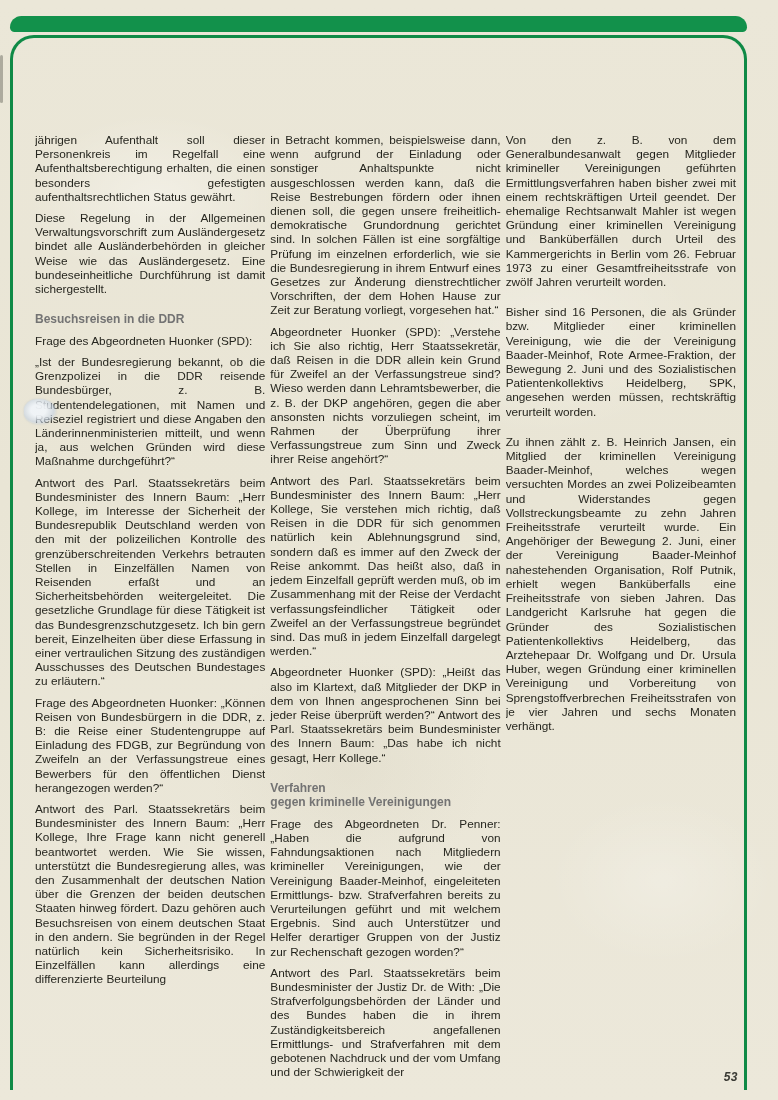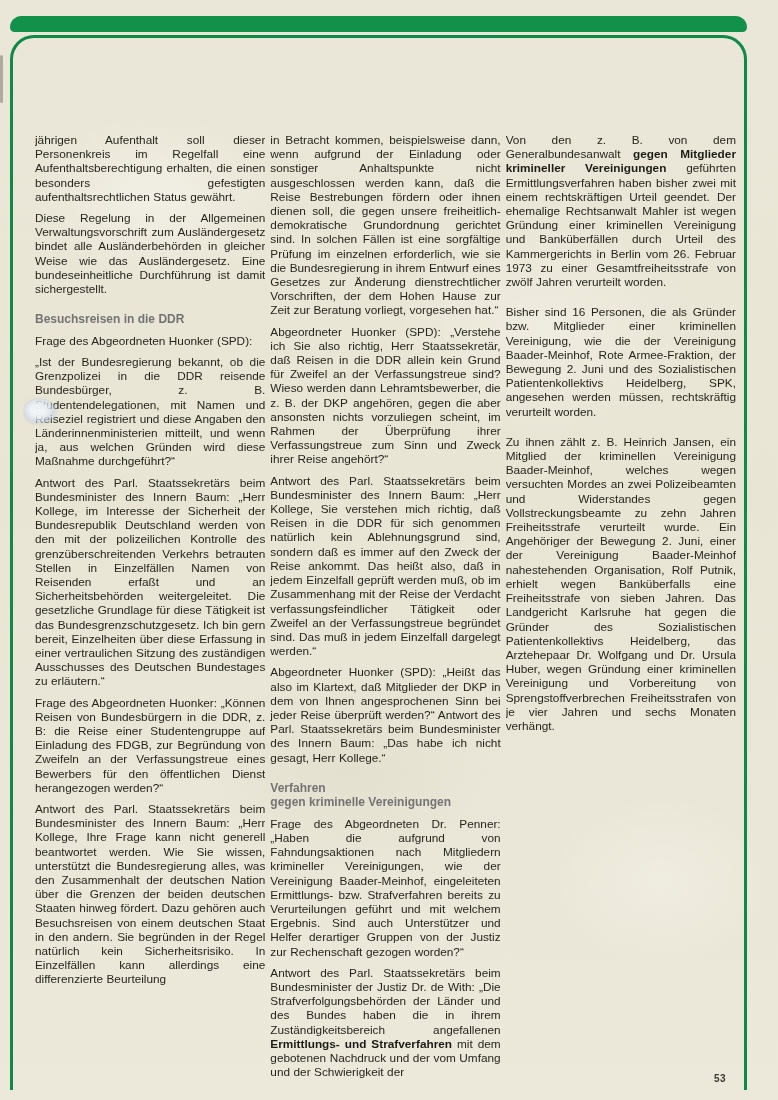--- a/index.html
+++ b/index.html
@@ -37,24 +37,24 @@
     text-align:justify;color:#26261f;hyphens:auto;-webkit-hyphens:auto;
     word-spacing:0.02em;
   }
   .col > .para:first-child{margin-top:0;}
   .col-right .para{margin-top:16px;}
   .heading{
     margin:16px 0 2px;font-size:12px;line-height:14.5px;font-weight:bold;
     color:#737373;white-space:pre-line;
   }
   .heading + .para{margin-top:7px;}
-  .para b{font-weight:bold;color:#1c1c17;}
+  .para b{font-weight:normal;color:#1c1c17;}
   .page-number{
-    position:absolute;right:52px;bottom:16px;
-    font-size:10px;font-weight:bold;color:#3a3a34;letter-spacing:.5px;
+    position:absolute;right:40px;bottom:16px;
+    font-size:12px;font-weight:bold;color:#3a3a34;letter-spacing:.5px;font-style:italic;
   }
   .stain{
     position:absolute;left:24px;top:399px;width:32px;height:25px;
     border-radius:50% 60% 55% 50%;
     background:radial-gradient(ellipse at 45% 45%,rgba(240,244,248,.95) 30%,rgba(196,210,228,.6) 62%,rgba(196,210,228,0) 78%);
     box-shadow:0 0 2px rgba(150,170,200,.4);
   }
   .edge-mark{
     position:absolute;left:0;top:55px;width:3px;height:48px;
     background:#8c8a80;opacity:.65;border-radius:2px;

